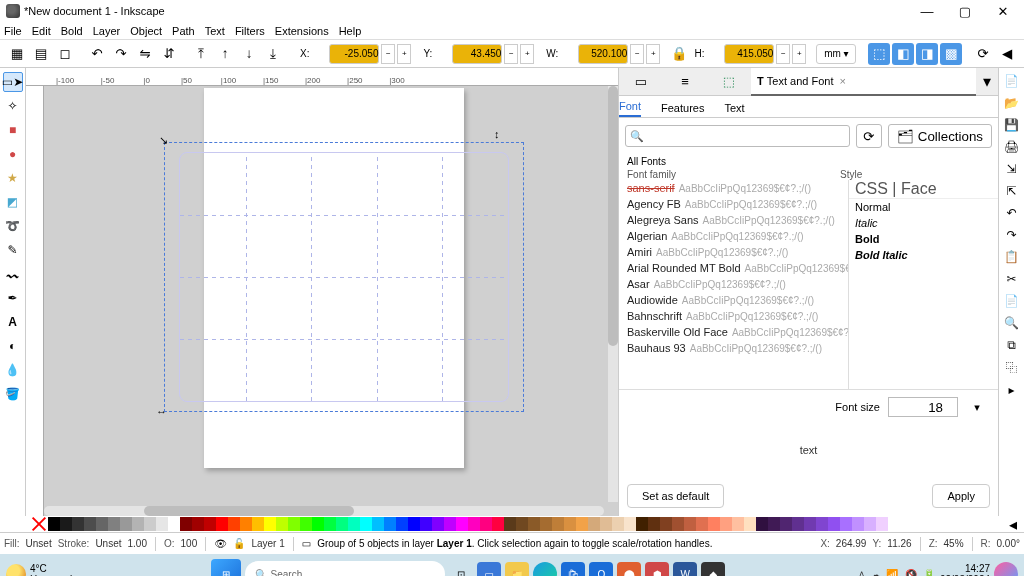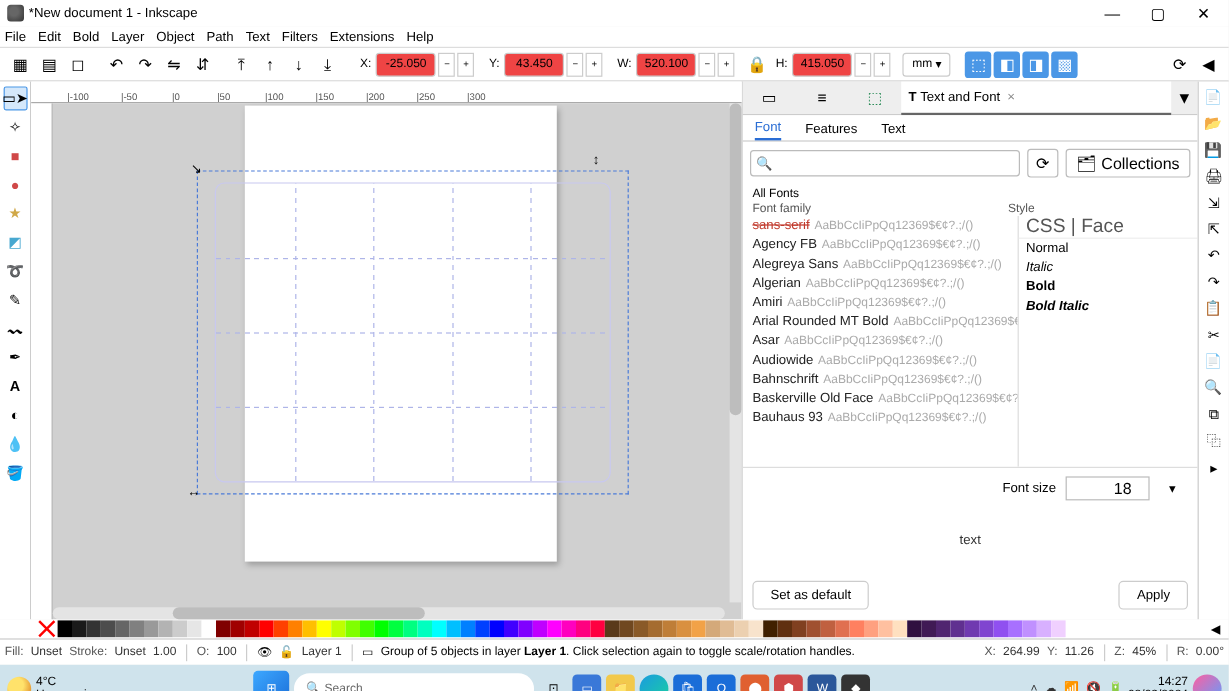--- a/index.html
+++ b/index.html
@@ -7,21 +7,21 @@
 .titlebar{height:22px;background:#fff;display:flex;align-items:center;padding:0 2px;font-size:11px;}
 .titlebar .logo{width:14px;height:14px;margin:0 4px;background:radial-gradient(circle at 40% 40%,#666 30%,#333 100%);border-radius:3px;}
 .titlebar .spacer{flex:1;}
 .winbtn{width:38px;height:22px;display:flex;align-items:center;justify-content:center;font-size:13px;}
 .menubar{height:18px;background:#fff;display:flex;align-items:center;padding:0 4px;font-size:11px;border-bottom:1px solid #ddd;}
 .menubar span{margin-right:10px;}
 .toolstrip{height:28px;background:#fff;display:flex;align-items:center;padding:0 6px;font-size:10px;border-bottom:1px solid #ccc;gap:2px;}
 .tbtn{width:22px;height:22px;border:none;background:#fff;display:flex;align-items:center;justify-content:center;border-radius:3px;}
 .tbtn.active{background:#4b97e6;color:#fff;}
 .tlabel{font-size:10px;padding:0 2px;}
-.tval{width:50px;height:20px;border:1px solid #ccc;border-radius:3px;font-size:10px;text-align:center;line-height:18px;background:#ef4444;}
+.tval{width:50px;height:20px;border:1px solid #ccc;border-radius:3px;font-size:10px;text-align:right;line-height:18px;background:#eab308;margin-left:16px;}
 .spin{width:14px;height:20px;border:1px solid #ccc;background:#fff;font-size:8px;display:flex;align-items:center;justify-content:center;}
 .unitsel{width:40px;height:20px;border:1px solid #ccc;border-radius:3px;background:#fff;font-size:10px;display:flex;align-items:center;justify-content:center;}
 .mainrow{display:flex;height:448px;}
 .toolbox{width:26px;background:#fff;border-right:1px solid #ccc;display:flex;flex-direction:column;align-items:center;padding-top:4px;gap:4px;}
 .tool{width:20px;height:20px;display:flex;align-items:center;justify-content:center;font-size:12px;border-radius:2px;}
 .tool.sel{background:#d5e8fb;border:1px solid #4b97e6;}
 .canvasarea{flex:1;position:relative;background:#fff;display:flex;flex-direction:column;}
 .ruler-h{height:18px;background:#fff;border-bottom:1px solid #aaa;font-size:8px;color:#555;display:flex;align-items:flex-end;overflow:hidden;position:relative;}
 .ruler-h::before{content:"|-100            |-50             |0              |50             |100            |150            |200            |250            |300";white-space:pre;position:absolute;left:30px;bottom:0;letter-spacing:0px;font-size:8px;}
 .canvasbody{flex:1;display:flex;}
@@ -37,21 +37,21 @@
 .scrollbar-h .thumb{position:absolute;left:100px;width:210px;height:10px;background:#bdbdbd;border-radius:5px;}
 .scrollbar-v{position:absolute;right:0;top:0;bottom:14px;width:10px;background:#e4e4e4;}
 .scrollbar-v .thumb{position:absolute;top:0;height:260px;width:10px;background:#bdbdbd;border-radius:5px;}
 .dockcol{width:380px;background:#f4f4f4;border-left:1px solid #ccc;display:flex;flex-direction:column;}
 .docktabs{height:28px;background:#eee;border-bottom:1px solid #ccc;display:flex;align-items:center;}
 .docktab{width:44px;height:28px;display:flex;align-items:center;justify-content:center;font-size:13px;}
 .docktab.active{background:#fff;border-bottom:2px solid #666;}
 .docktab.text{flex:1;justify-content:flex-start;padding-left:6px;background:#fff;font-size:11px;}
 .docktab .x{margin-left:6px;color:#888;}
 .fontpanel{flex:1;background:#fff;display:flex;flex-direction:column;font-size:11px;}
-.fonttabs{display:flex;height:22px;border-bottom:1px solid #ccc;align-items:flex-end;padding-left:10px;gap:20px;}
+.fonttabs{display:flex;height:22px;border-bottom:1px solid #ccc;align-items:flex-end;gap:20px;}
 .fonttabs span{padding-bottom:3px;}
 .fonttabs .act{color:#2a6dd4;border-bottom:2px solid #2a6dd4;}
 .fontsearch{display:flex;padding:6px;gap:6px;align-items:center;}
 .searchbox{flex:1;height:22px;border:1px solid #bbb;border-radius:3px;display:flex;align-items:center;padding:0 4px;}
 .iconbtn{width:26px;height:24px;border:1px solid #bbb;border-radius:3px;background:#fff;display:flex;align-items:center;justify-content:center;}
 .collbtn{height:24px;border:1px solid #bbb;border-radius:3px;background:#fff;padding:0 8px;display:flex;align-items:center;gap:4px;}
 .allfonts{padding:2px 8px;font-size:10px;}
 .famhdr{display:flex;font-size:10px;color:#555;padding:0 8px;}
 .famhdr .l{flex:1;}
 .fontlists{flex:1;display:flex;overflow:hidden;}

